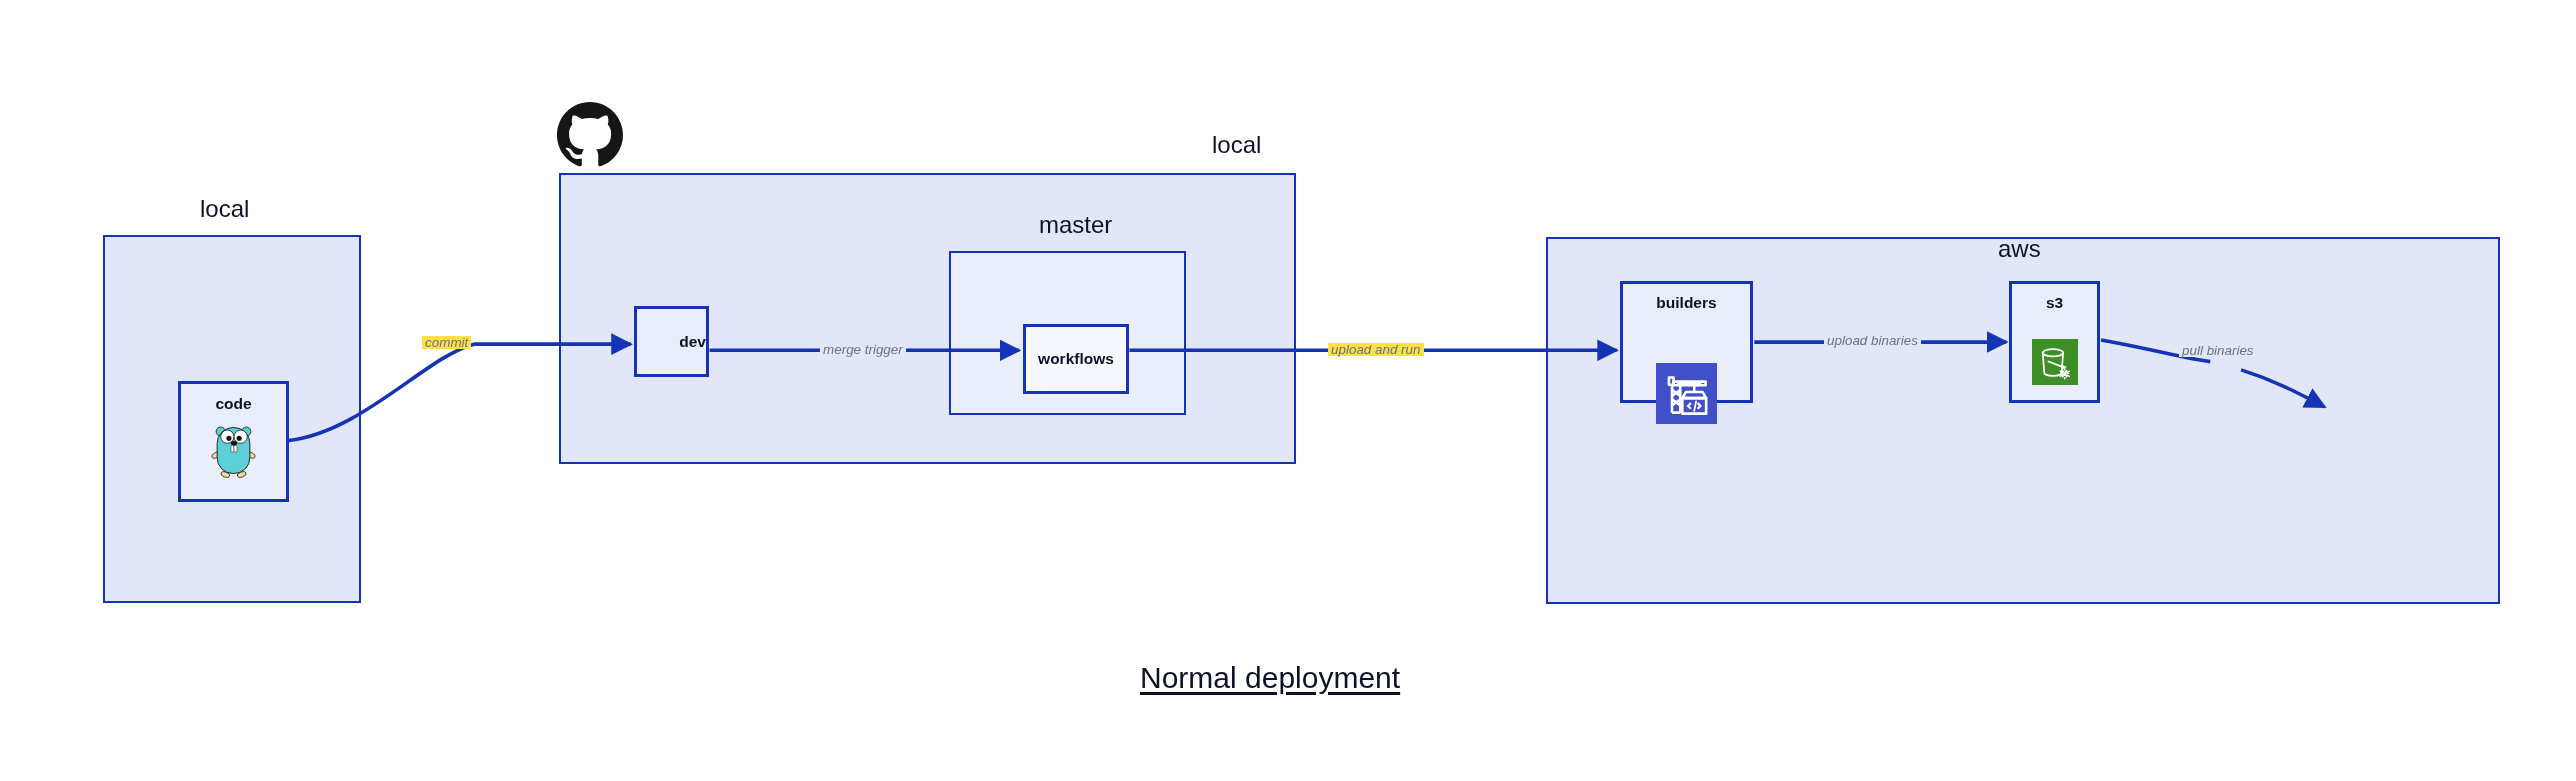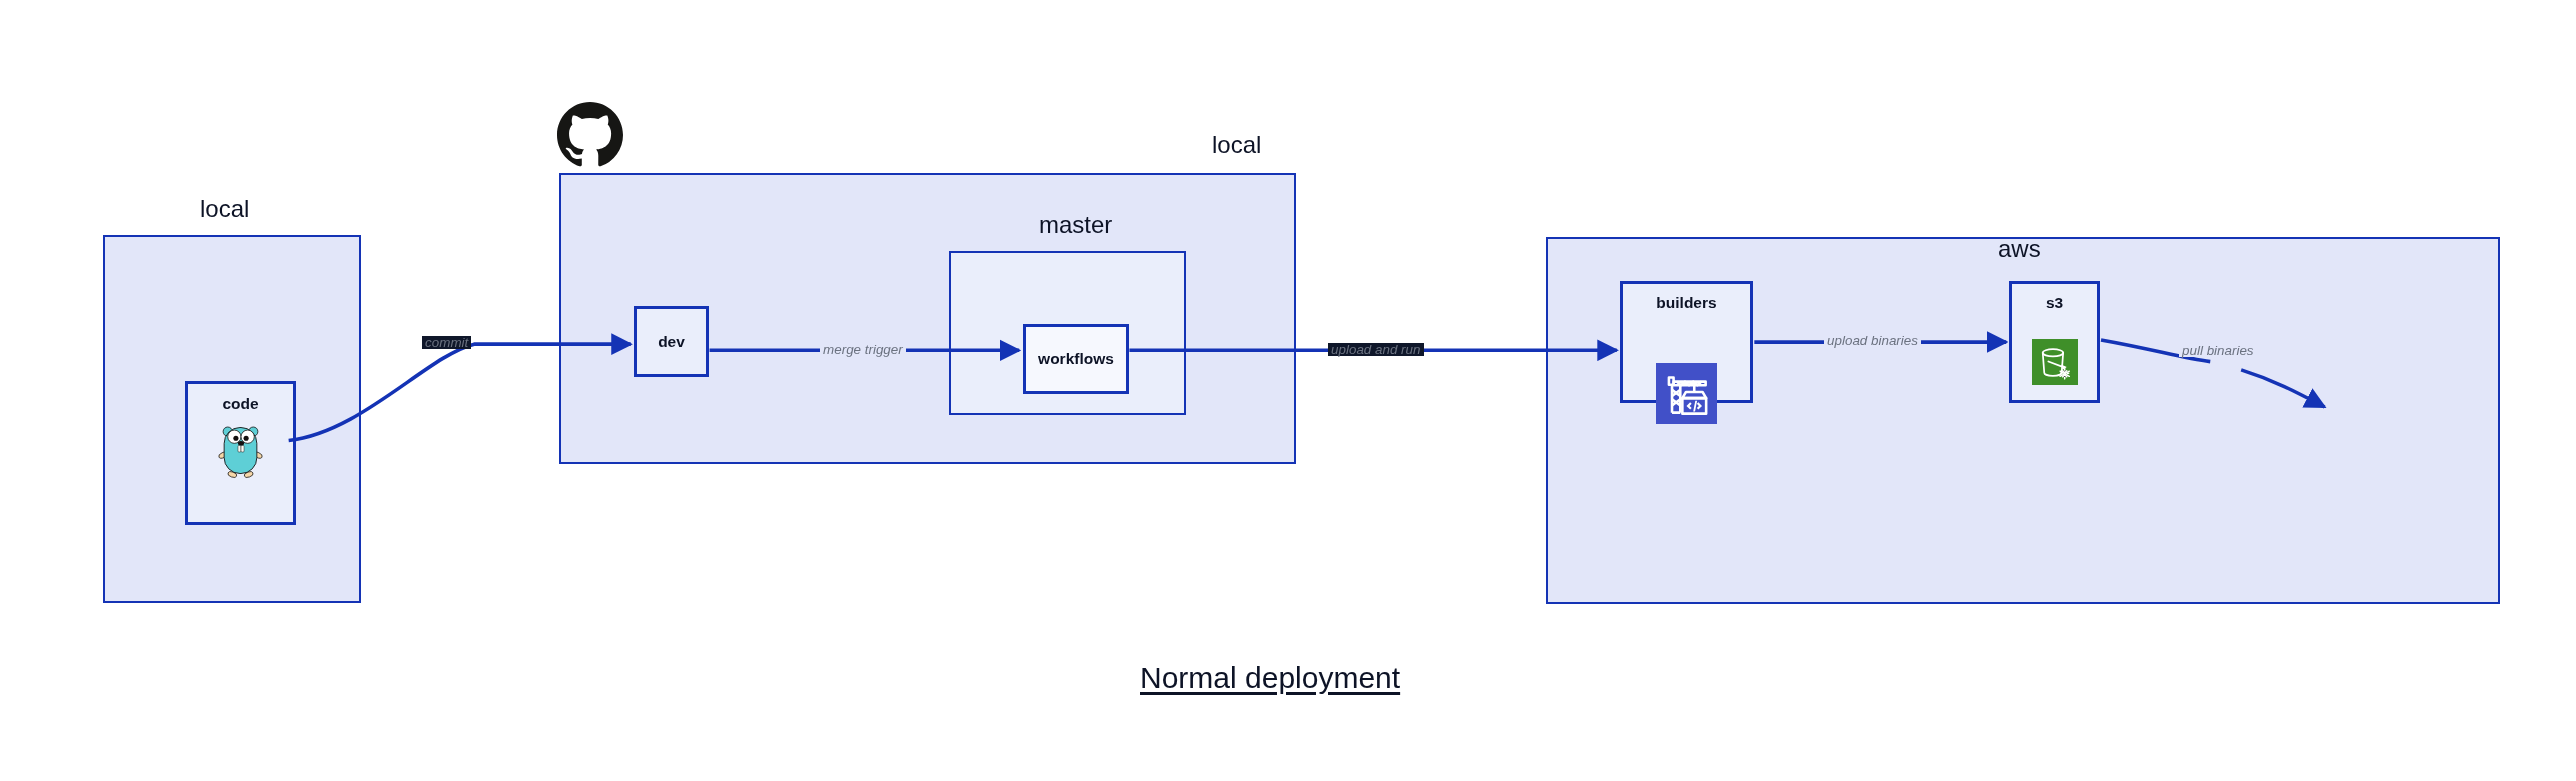--- a/index.html
+++ b/index.html
@@ -58,21 +58,21 @@
   .edge-label {
     position: absolute;
     color: #6b7280;
     font-size: 13.4px;
     font-style: italic;
     white-space: nowrap;
     background: transparent;
     line-height: 1;
     padding: 0 3.1px;
   }
-  .edge-label.on-white { background: #0f172a; }
+  .edge-label.on-white { background: #fde047; }
   .edge-label.on-group { background: #e2e6f9; }
 
   
   #edges {
     position: absolute;
     left: 0; top: 0;
     width: 2604px;
     height: 781px;
     pointer-events: none;
   }
@@ -95,21 +95,21 @@
   }
 </style>
 </head>
 <body>
 
 <div id="canvas">
 
   <div class="group" style="left:103px; top:235px; width:258px; height:368px;"></div>
   <div class="group-label" style="left:200px; top:197px;">local</div>
 
-  <div class="node" style="left:178px; top:381px; width:111px; height:144px; padding-top:12.4px;margin-left:7px;">
+  <div class="node" style="left:178px; top:381px; width:111px; height:121px; padding-top:12.4px;">
     <span class="node-label">code</span>
     <span class="icon-tile" style="margin-top:9.3px;">
       <svg width="47" height="58" viewBox="0 0 92 112" xmlns="http://www.w3.org/2000/svg">
 
         <ellipse cx="12" cy="66" rx="9" ry="5" fill="#f6d7a8" stroke="#1a1a1a" stroke-width="1.4" transform="rotate(-25 12 66)"></ellipse>
         <ellipse cx="80" cy="66" rx="9" ry="5" fill="#f6d7a8" stroke="#1a1a1a" stroke-width="1.4" transform="rotate(25 80 66)"></ellipse>
 
         <ellipse cx="30" cy="104" rx="9" ry="5" fill="#f6d7a8" stroke="#1a1a1a" stroke-width="1.4" transform="rotate(20 30 104)"></ellipse>
         <ellipse cx="62" cy="104" rx="9" ry="5" fill="#f6d7a8" stroke="#1a1a1a" stroke-width="1.4" transform="rotate(-20 62 104)"></ellipse>
 
@@ -138,21 +138,21 @@
       <path fill="#161614" d="M8 0C3.58 0 0 3.58 0 8c0 3.54 2.29 6.53 5.47 7.59.4.07.55-.17.55-.38
       0-.19-.01-.82-.01-1.49-2.01.37-2.53-.49-2.69-.94-.09-.23-.48-.94-.82-1.13-.28-.15-.68-.52-.01-.53.63-.01
       1.08.58 1.23.82.72 1.21 1.87.87 2.33.66.07-.52.28-.87.51-1.07-1.78-.2-3.64-.89-3.64-3.95
       0-.87.31-1.59.82-2.15-.08-.2-.36-1.02.08-2.12 0 0 .67-.21 2.2.82.64-.18 1.32-.27 2-.27.68 0
       1.36.09 2 .27 1.53-1.04 2.2-.82 2.2-.82.44 1.1.16 1.92.08 2.12.51.56.82 1.27.82 2.15 0
       3.07-1.87 3.75-3.65 3.95.29.25.54.73.54 1.48 0 1.07-.01 1.93-.01 2.2 0 .21.15.46.55.38A8.012
       8.012 0 0 0 16 8c0-4.42-3.58-8-8-8z"></path>
     </svg>
   </span>
 
-  <div class="node" style="left:634px; top:306px; width:75px; height:71px; justify-content:center;">
+  <div class="node" style="left:634px; top:306px; width:75px; height:71px; justify-content:center;align-items:flex-end;">
     <span class="node-label">dev</span>
   </div>
 
   <div class="group" style="left:949px; top:251px; width:237px; height:164px; background:#eaeefb;"></div>
   <div class="group-label" style="left:1039px; top:213px;">master</div>
 
   <div class="node white" style="left:1023px; top:324px; width:106px; height:70px; justify-content:center;">
     <span class="node-label">workflows</span>
   </div>
 

